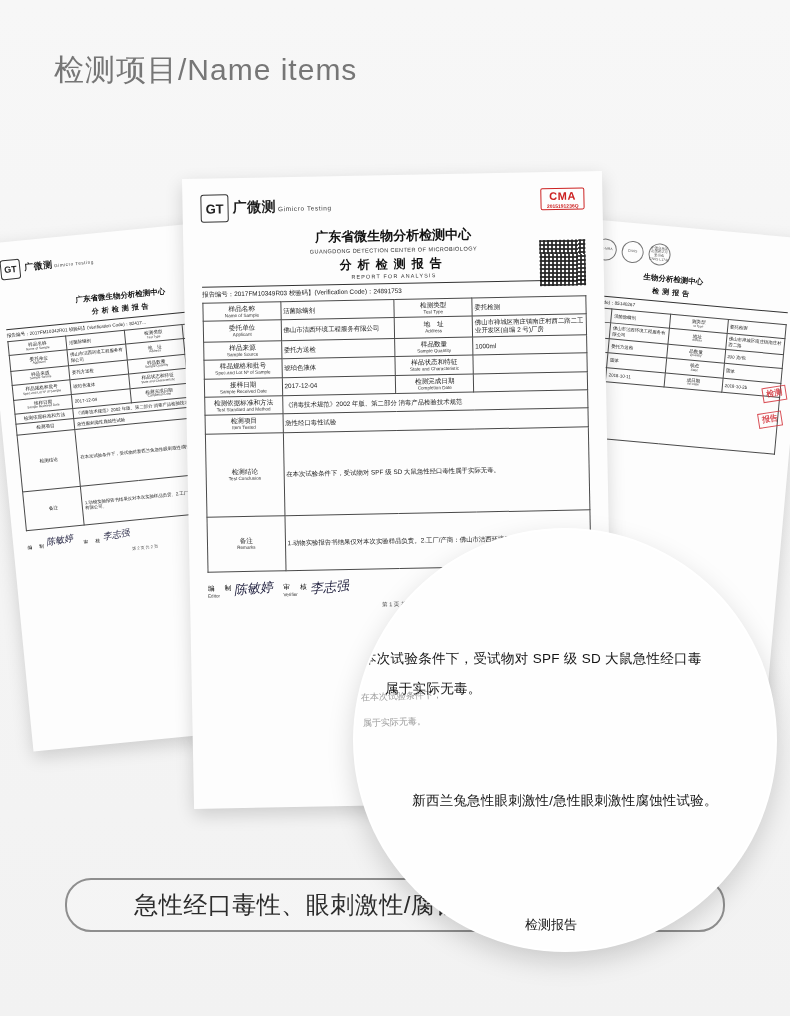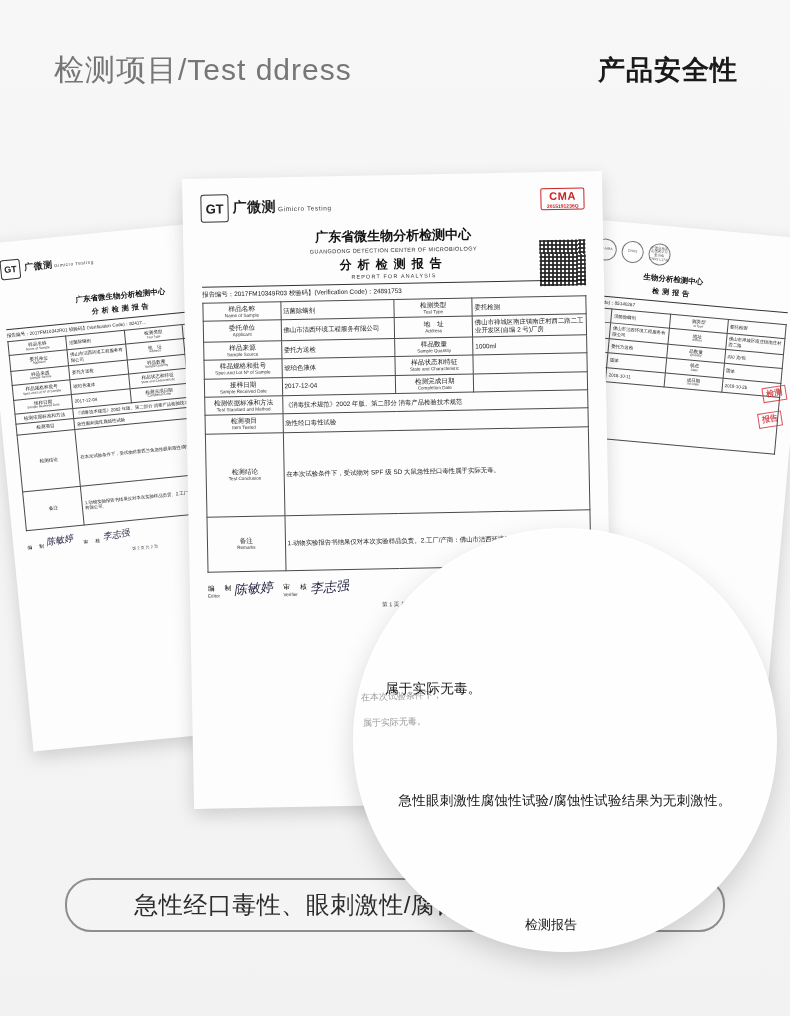--- a/index.html
+++ b/index.html
@@ -362,22 +362,21 @@
     letter-spacing: .5px;
     white-space: nowrap;
   }
 </style>
 </head>
 <body>
 
 <div id="page">
 
   <div id="header">
-    <div id="header-title">检测项目/Test ddress</div>
-    <div id="header-badge">产品安全性</div>
+    <div id="header-title">检测项目/Name items</div>
   </div>
 
   <div id="stage">
 
     <div class="cert" id="cert-left">
       <div class="cert-top">
         <div class="logo-block">
           <div class="logo-mark">GT</div>
           <div class="logo-text">
             <span class="logo-cn">广微测</span>
@@ -722,22 +721,23 @@
         </div>
       </div>
       <div class="page-foot">第 1 页 共 2 页</div>
     </div>
 
     <div id="stamp-oval">微生物</div>
 
     <div id="magnifier">
       <div class="mag-ghost" id="mag-ghost-1">在本次试验条件下，</div>
       <div class="mag-ghost" id="mag-ghost-2">属于实际无毒。</div>
+      <div id="mag-line-1">本次试验条件下，受试物对 SPF 级 SD 大鼠急性经口毒</div>
       <div id="mag-line-2">属于实际无毒。</div>
-      <div id="mag-line-3">急性眼刺激性腐蚀性试验/腐蚀性试验结果为无刺激性。</div>
+      <div id="mag-line-3">新西兰兔急性眼刺激性/急性眼刺激性腐蚀性试验。</div>
       <div id="mag-line-4">检测报告</div>
     </div>
 
   </div>
 
   <div id="caption">
     <span id="caption-text">急性经口毒性、眼刺激性/腐蚀性实验结果均安全</span>
   </div>
 
 </div>

